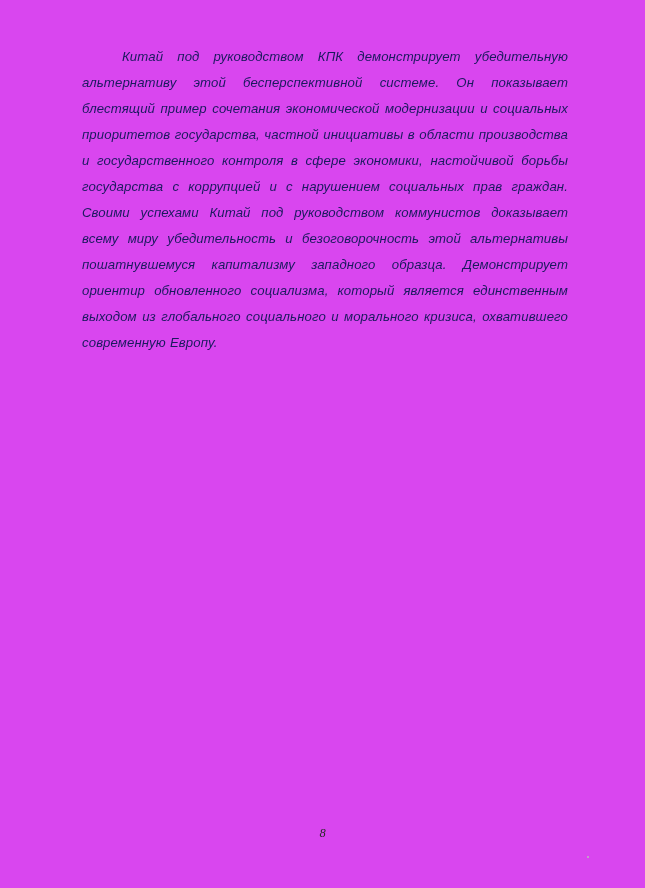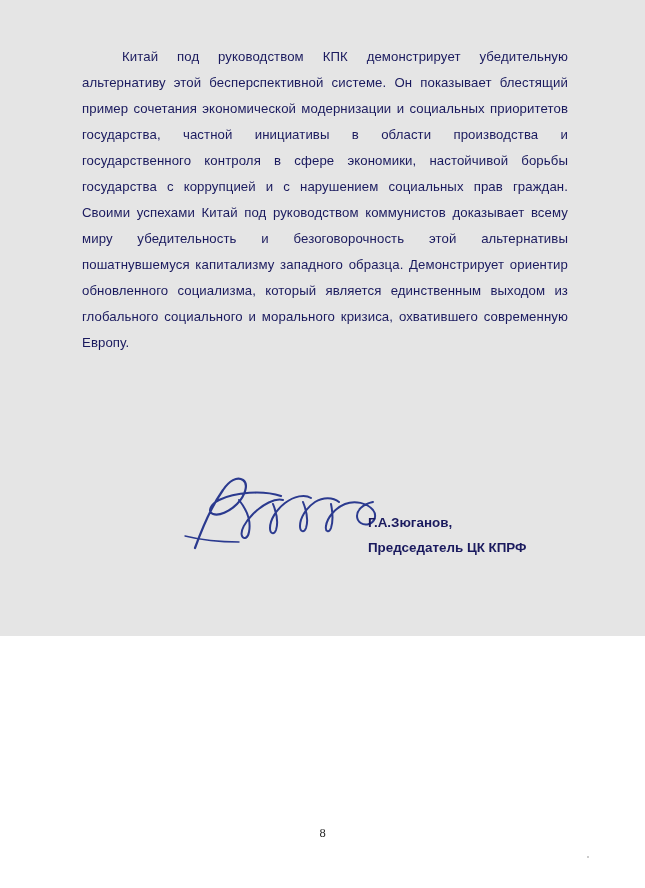--- a/index.html
+++ b/index.html
@@ -12,22 +12,23 @@
     height: 888px;
     position: relative;
     font-family: "Liberation Sans", sans-serif;
     overflow: hidden;
   }
   .page {
     position: absolute;
     left: 0;
     top: 0;
     width: 645px;
-    height: 636px;
-    background: #e5e5e5;
+    height: 888px;
+    background: #d946ef;
+    font-style: italic;
   }
   .content {
     position: absolute;
     left: 82px;
     top: 44px;
     width: 486px;
   }
   .para {
     margin: 0 0 0 0;
     text-indent: 40px;
@@ -89,34 +90,16 @@
 </style>
 </head>
 <body>
 
 <div class="page">
 
   <div class="content">
     <p class="para">Китай под руководством КПК демонстрирует убедительную альтернативу этой бесперспективной системе. Он показывает блестящий пример сочетания экономической модернизации и социальных приоритетов государства, частной инициативы в области производства и государственного контроля в сфере экономики, настойчивой борьбы государства с коррупцией и с нарушением социальных прав граждан. Своими успехами Китай под руководством коммунистов доказывает всему миру убедительность и безоговорочность этой альтернативы пошатнувшемуся капитализму западного образца. Демонстрирует ориентир обновленного социализма, который является единственным выходом из глобального социального и морального кризиса, охватившего современную Европу.</p>
   </div>
 
-  <div class="signature-block">
-
-    <svg class="sig-svg" width="215" height="85" viewBox="0 0 215 85">
-      <g fill="none" stroke="#2b3a8f" stroke-linecap="round" stroke-linejoin="round">
-        <path d="M18 78 C 26 56, 36 34, 46 20 C 52 11, 60 6, 66 10 C 72 14, 68 26, 60 34 C 52 42, 42 46, 36 44 C 30 42, 34 34, 42 30 C 58 22, 86 20, 104 26" stroke-width="2.2"></path>
-        <path d="M62 30 C 70 40, 74 52, 72 62 C 71 68, 67 70, 65 66 C 63 61, 68 52, 76 44 C 86 34, 98 28, 106 30" stroke-width="2.0"></path>
-        <path d="M96 34 C 100 44, 101 54, 99 60 C 97 65, 93 64, 93 58 C 93 50, 99 40, 108 33 C 117 26, 128 24, 134 28" stroke-width="2.0"></path>
-        <path d="M126 32 C 130 42, 131 52, 129 58 C 127 63, 123 62, 123 56 C 123 48, 129 38, 138 32 C 146 27, 156 27, 162 32" stroke-width="2.0"></path>
-        <path d="M154 34 C 156 44, 156 52, 154 58 C 152 63, 148 62, 149 56 C 150 48, 158 38, 168 34 C 178 30, 190 33, 196 40 C 200 45, 198 52, 192 54 C 186 56, 180 52, 180 46 C 180 40, 186 34, 196 32" stroke-width="2.0"></path>
-        <path d="M8 66 C 24 70, 44 72, 62 72" stroke-width="1.4"></path>
-      </g>
-    </svg>
-
-    <div class="sig-name">
-      <div>Г.А.Зюганов,</div>
-      <div>Председатель ЦК КПРФ</div>
-    </div>
-  </div>
 
   <div class="page-number">8</div>
   <div class="edge-mark"></div>
 </div>
 
 </body></html>

